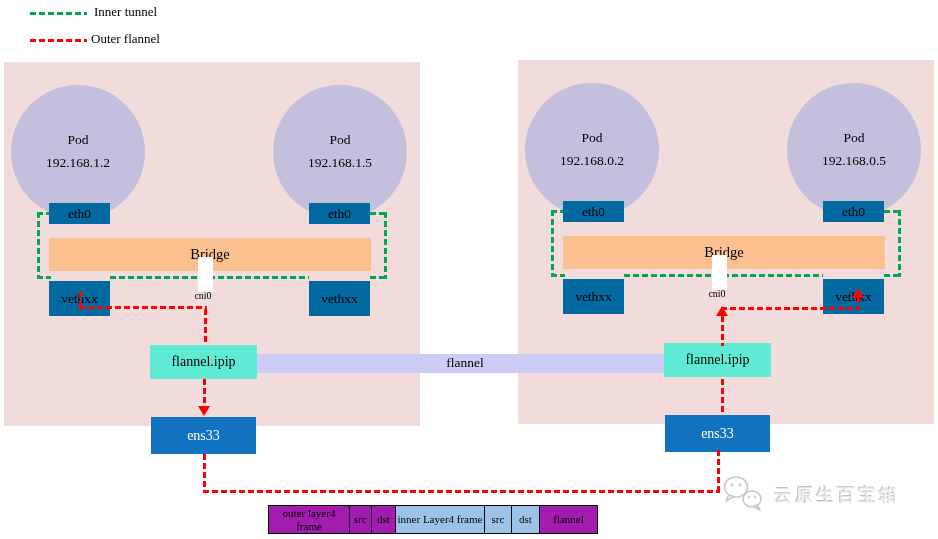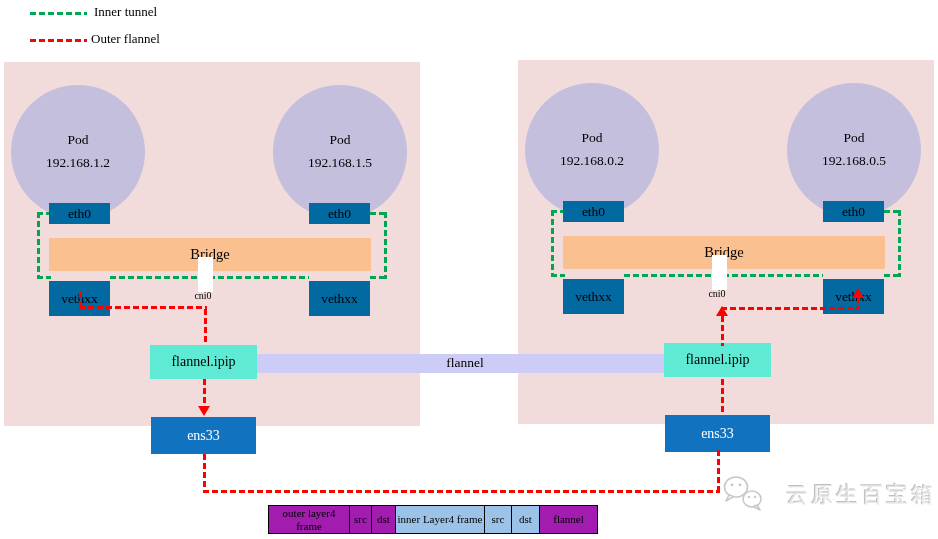--- a/index.html
+++ b/index.html
@@ -89,21 +89,21 @@
   }
   .ft-cell:first-child { border-left:none; }
   .ft-blue { background:#9cc3e7; }
   .w1 { width:80px; } .w2 { width:22px; } .w3 { width:24px; } .w4 { width:89px; }
   .w5 { width:27px; } .w6 { width:28px; } .w7 { width:58px; }
 
   
   .watermark { position:absolute; left:722px; top:474px; display:flex; align-items:center; z-index:5; }
   .wm-text {
     font-family:"Liberation Sans","DejaVu Sans",sans-serif;
-    font-size:22px; letter-spacing:3px; margin-left:20px; color:#e3e3e3;
+    font-size:18px; letter-spacing:3px; margin-left:8px; color:#e3e3e3;
     text-shadow:1px 1px 0 #ffffff, -1px -1px 0 #bfbfbf;
   }
 </style>
 </head>
 <body>
 
 <div class="stage">
 
   <div class="legend-dash dash-green" style="left:30px;top:12px;"></div>
   <div class="legend-text" style="left:94px;top:4px;">Inner tunnel</div>

